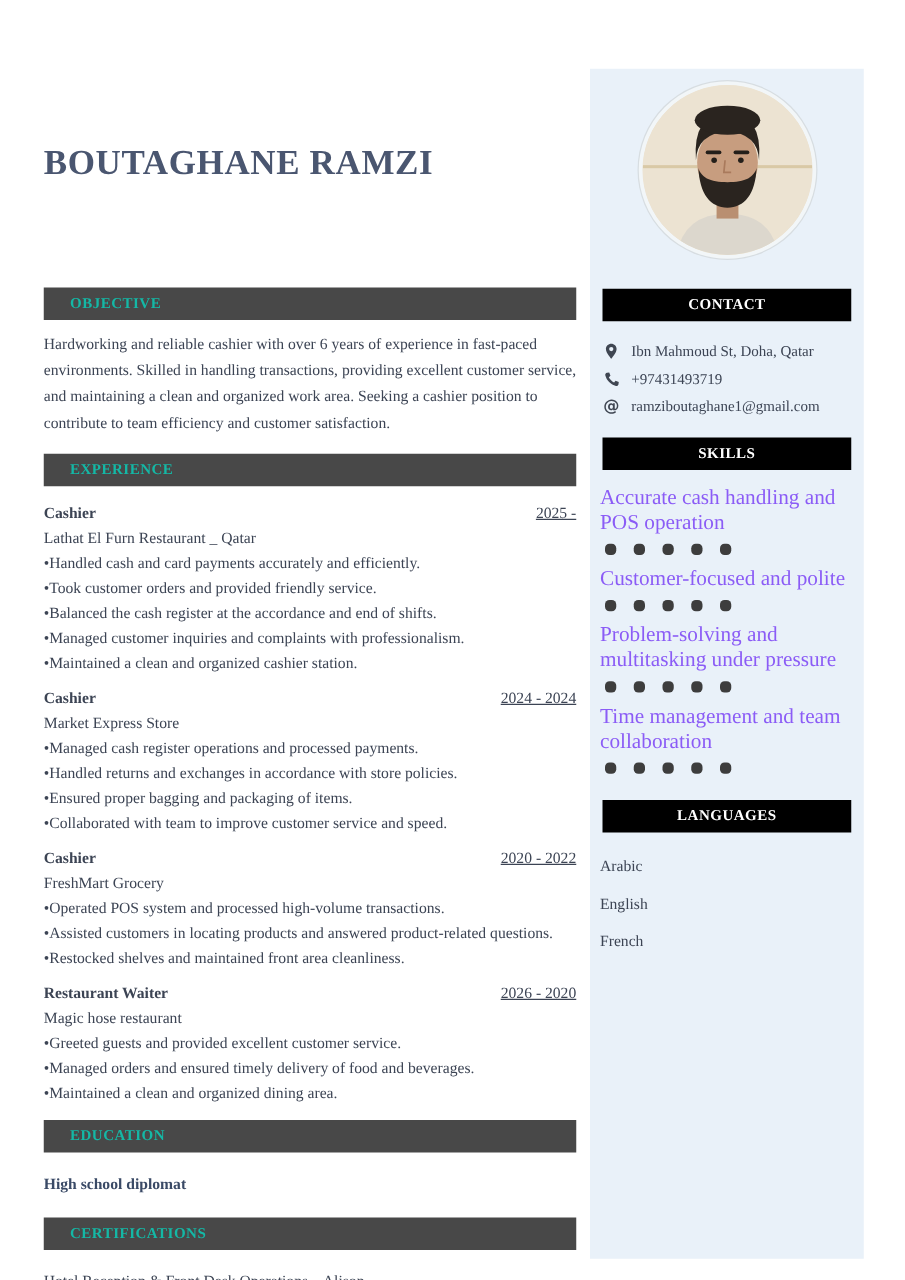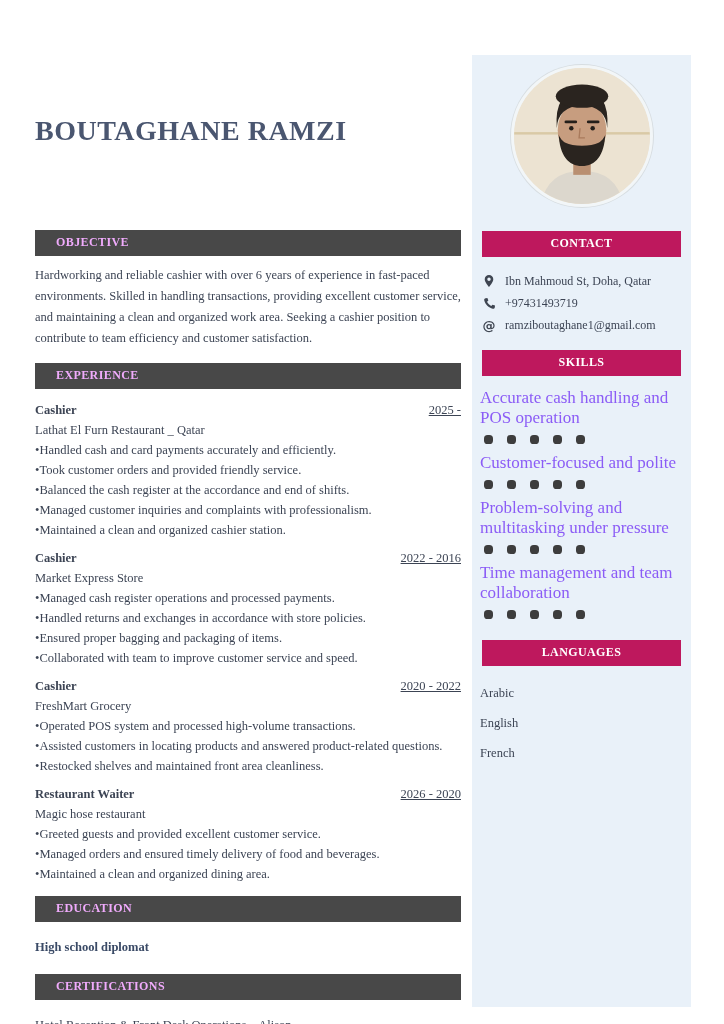--- a/index.html
+++ b/index.html
@@ -7,21 +7,21 @@
     font-family:"Liberation Serif", serif; color:#3c4454; overflow:hidden; }
   .page { position:relative; width:628px; height:1024px; background:#fff;margin-top:22px; }
 
   
   .sidebar { position:absolute; left:472px; top:33px; width:219px; height:952px;
     background:#e9f1f9; }
   .avatar-wrap { width:142px; height:142px; margin:10px auto 0; border-radius:50%;
     overflow:hidden; border:3px solid #f2f6f8; box-shadow:0 0 0 1px #d7dde1; background:#ece3d2; }
   .avatar-wrap svg { display:block; }
 
-  .side-bar-title { margin:0 10px; background:#be185d; color:#ffffff; text-align:center;
+  .side-bar-title { margin:0 10px; background:#000000; color:#ffffff; text-align:center;
     font-size:12px; font-weight:bold; letter-spacing:0.4px; padding:5px 0 6px; }
   .side-contact-title { margin-top:24px; }
   .contact-list { margin:13px 6px 0 10px; }
   .contact-row { display:flex; align-items:center; gap:9px; min-height:22px;
     font-size:12px; color:#3c4454; }
   .c-icon { width:14px; height:14px; flex:0 0 14px; display:flex; align-items:center;
     justify-content:center; color:#3f4652; }
   .c-icon svg { display:block; }
   .at-glyph { font-size:13px; font-weight:bold; font-family:"DejaVu Sans", sans-serif; line-height:1; }
 
@@ -33,21 +33,21 @@
 
   .side-langs-title { margin-top:12px; }
   .lang-list { margin:20px 0 0 8px; }
   .lang-item { font-size:12.5px; color:#3c4454; margin-bottom:15px; }
 
   
   .main { position:absolute; left:35px; top:0; width:426px; }
   .person-name { margin-top:92px; font-size:28px; line-height:34px; font-weight:bold;
     color:#4a5670; letter-spacing:0.5px; }
 
-  .main-bar { background:#484848; color:#f0abfc; font-size:12px; font-weight:bold;
+  .main-bar { background:#484848; color:#14b8a6; font-size:12px; font-weight:bold;
     letter-spacing:0.4px; padding:5px 0 6px 21px; }
   .bar-objective { margin-top:82px; }
   .objective-text { margin-top:9px; font-size:12.5px; line-height:21px; color:#3c4454; }
 
   .bar-experience { margin-top:14px; }
   .jobs { margin-top:11px; }
   .job { margin-bottom:8px; }
   .job-head { display:flex; justify-content:space-between; align-items:baseline; }
   .job-role { font-weight:bold; font-size:12.5px; line-height:20px; color:#3c4454; }
   .job-dates { font-size:12.5px; line-height:20px; color:#3c4454;text-decoration:underline; }
@@ -81,21 +81,21 @@
           <div class="job-company">Lathat El Furn Restaurant _ Qatar</div>
           <div class="bullet">•Handled cash and card payments accurately and efficiently.</div>
           <div class="bullet">•Took customer orders and provided friendly service.</div>
           <div class="bullet">•Balanced the cash register at the accordance and end of shifts.</div>
           <div class="bullet">•Managed customer inquiries and complaints with professionalism.</div>
           <div class="bullet">•Maintained a clean and organized cashier station.</div>
         </div>
         <div class="job">
           <div class="job-head">
             <span class="job-role">Cashier</span>
-            <span class="job-dates">2022 - 2016</span>
+            <span class="job-dates">2024 - 2024</span>
           </div>
           <div class="job-company">Market Express Store</div>
           <div class="bullet">•Managed cash register operations and processed payments.</div>
           <div class="bullet">•Handled returns and exchanges in accordance with store policies.</div>
           <div class="bullet">•Ensured proper bagging and packaging of items.</div>
           <div class="bullet">•Collaborated with team to improve customer service and speed.</div>
         </div>
         <div class="job">
           <div class="job-head">
             <span class="job-role">Cashier</span>

